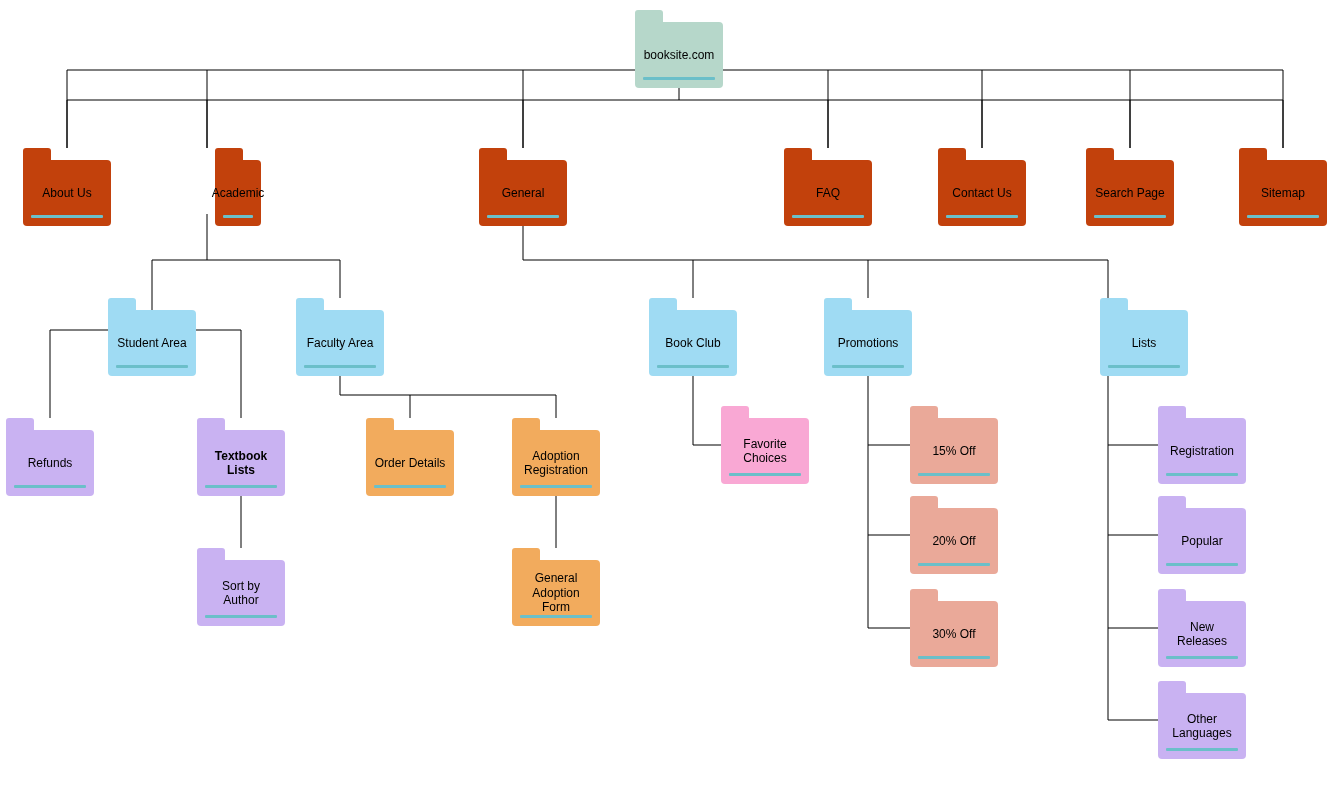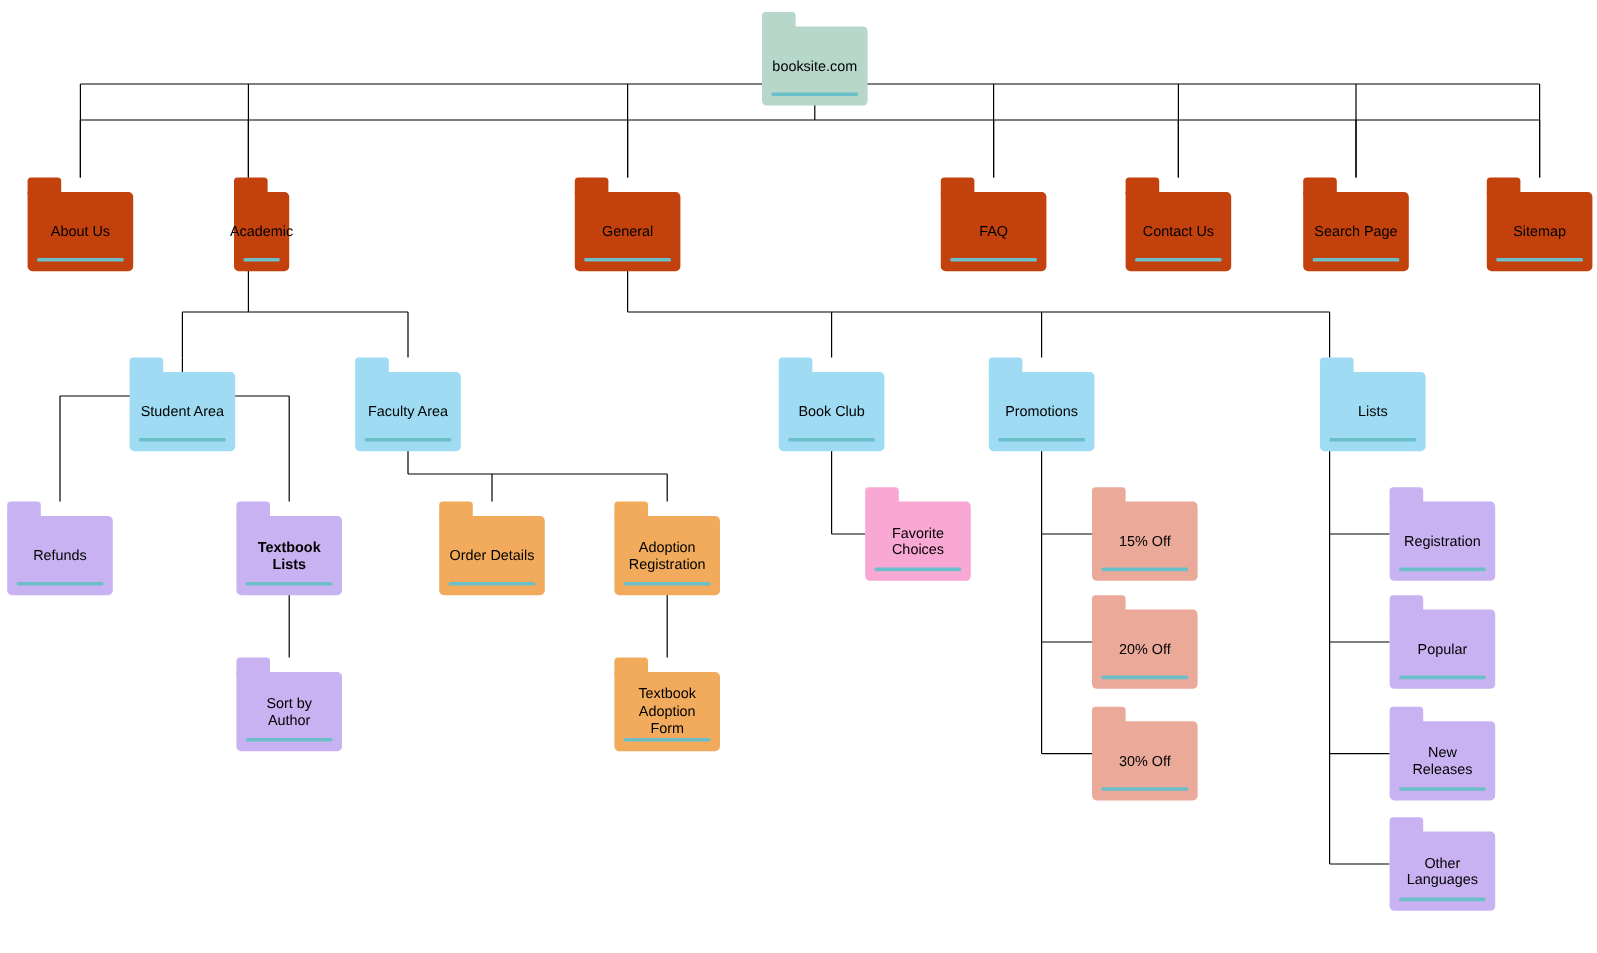--- a/index.html
+++ b/index.html
@@ -169,21 +169,21 @@
 
 <div class="node c-yellow" style="left:23px; top:160px;">
   <div class="folder">
       <div class="tab"></div>
       <div class="body">
         <span>About Us</span>
       </div>
       <div class="underline"></div>
     </div>
 </div>
-<div class="node c-yellow" style="left:153px; top:160px;padding-left:42px;">
+<div class="node c-yellow" style="left:173px; top:160px;padding-left:42px;">
   <div class="folder">
       <div class="tab"></div>
       <div class="body">
         <span>Academic</span>
       </div>
       <div class="underline"></div>
     </div>
 </div>
 <div class="node c-yellow" style="left:479px; top:160px;">
   <div class="folder">
@@ -320,21 +320,21 @@
       <div class="body">
         <span>Adoption Registration</span>
       </div>
       <div class="underline"></div>
     </div>
 </div>
 <div class="node c-orange" style="left:512px; top:560px;">
   <div class="folder">
       <div class="tab"></div>
       <div class="body">
-        <span>Textbook Adoption Form</span>
+        <span>General Adoption Form</span>
       </div>
       <div class="underline"></div>
     </div>
 </div>
 
 <div class="node c-olive" style="left:721px; top:418px;">
   <div class="folder">
       <div class="tab"></div>
       <div class="body">
         <span>Favorite Choices</span>

